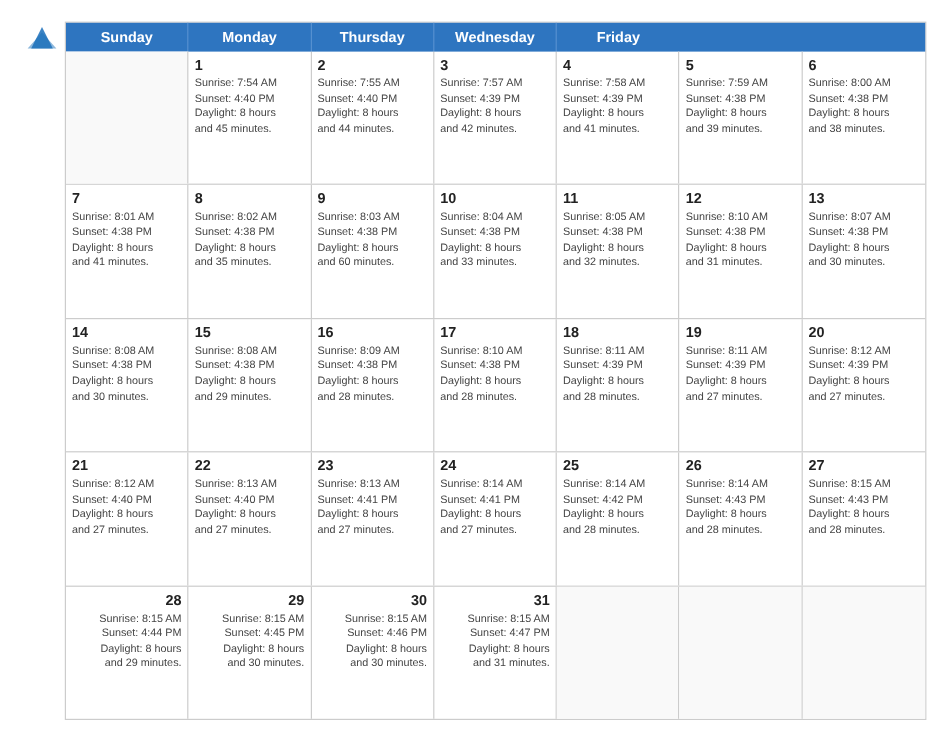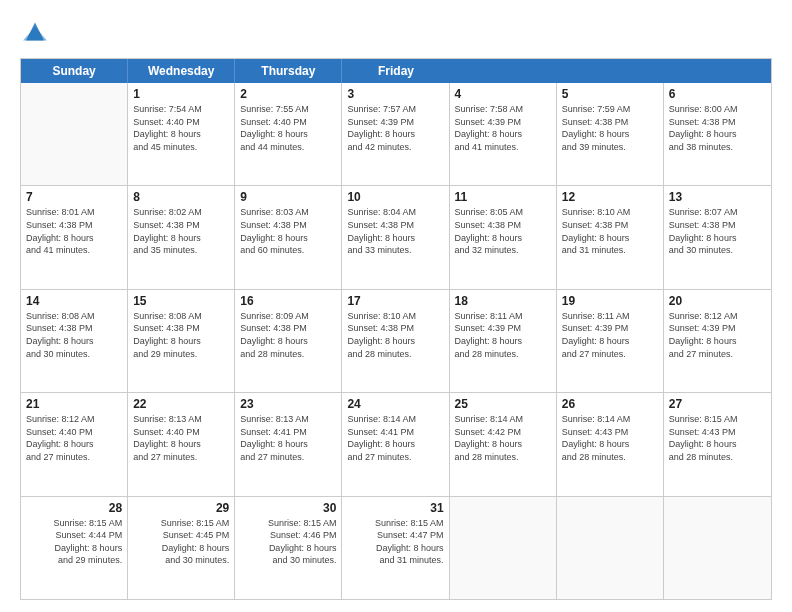--- a/index.html
+++ b/index.html
@@ -8,21 +8,21 @@
       height: 612px;
       font-family: Arial, sans-serif;
       background: #fff;
       overflow: hidden;
     }
     .page {
       width: 792px;
       height: 612px;
       padding: 18px 20px 12px 20px;
       display: flex;
-      flex-direction: column;
+      flex-direction: row;
     }
     .header {
       display: flex;
       justify-content: space-between;
       align-items: flex-start;
       margin-bottom: 10px;
     }
     .logo {
       display: flex;
       align-items: center;
@@ -127,22 +127,23 @@
     </div>
     <div class="title-block">
       <div class="main-title"></div>
       <div class="subtitle"></div>
     </div>
   </div>
 
   <div class="calendar">
     <div class="cal-header-row">
     <div class="cal-header-cell">Sunday</div>
+        <div class="cal-header-cell">Monday</div>
+        <div class="cal-header-cell">Thursday</div>
         <div class="cal-header-cell">Wednesday</div>
-        <div class="cal-header-cell">Thursday</div>
         <div class="cal-header-cell">Friday</div>
       </div>
     <div class="cal-body">
     <div class="cal-week">
           <div class="cal-cell empty"></div>
           <div class="cal-cell">
             <span class="day-num">1</span>
             <span class="cell-line">Sunrise: 7:54 AM</span>
             <span class="cell-line">Sunset: 4:40 PM</span>
             <span class="cell-line">Daylight: 8 hours</span>

